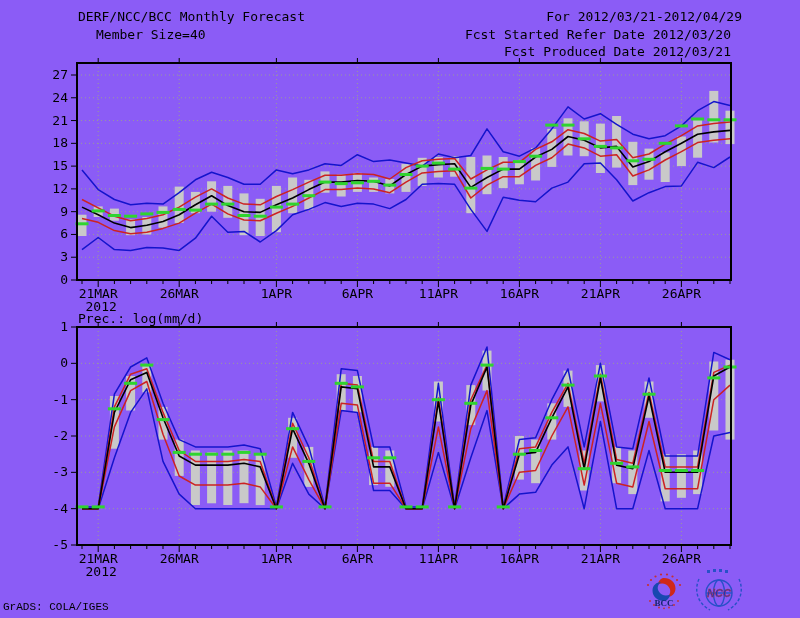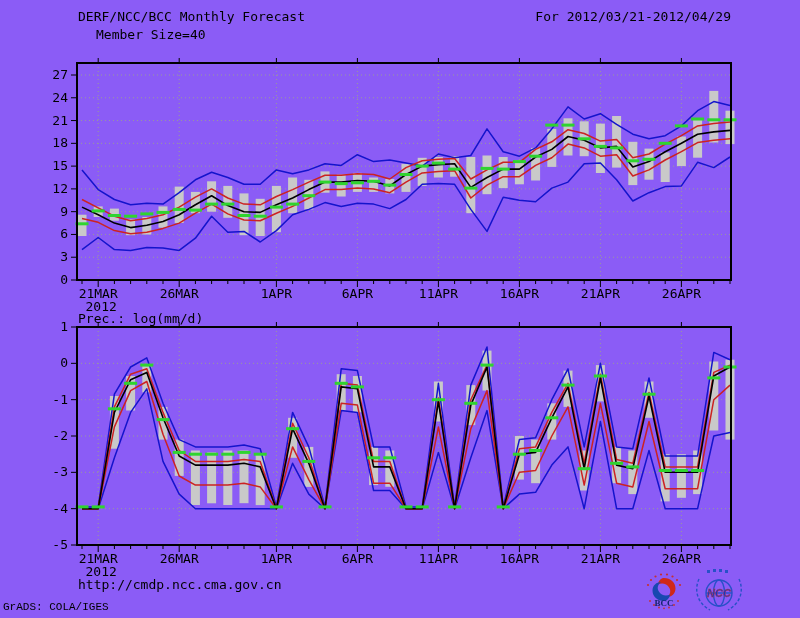--- a/index.html
+++ b/index.html
@@ -12,21 +12,23 @@
   .grid{stroke:#9a9a9a;stroke-width:1;stroke-dasharray:1 3;fill:none;}
   .logo{position:absolute;}
 </style>
 </head>
 <body>
 
 <div class="page">
 
   <div class="txt" style="left:78px;top:9px">DERF/NCC/BCC Monthly Forecast</div>
   <div class="txt" style="left:96px;top:27px">Member Size=40</div>
-  <div class="txt rt" style="right:69px;top:9px">For 2012/03/21-2012/04/29</div>
+  <div class="txt rt" style="right:58px;top:9px">For 2012/03/21-2012/04/29</div>
+  <div class="txt rt" style="right:69px;top:27px">Fcst Started Refer Date 2012/03/20</div>
+  <div class="txt rt" style="right:69px;top:44px">Fcst Produced Date 2012/03/21</div>
 
   <div class="txt" style="left:78px;top:311px">Prec.: log(mm/d)</div>
 
   <svg id="charts" width="800" height="618" style="position:absolute;left:0;top:0">
       <g>
         <g>
           <line x1="77" y1="257.22222222222223" x2="731" y2="257.22222222222223" class="grid"></line>
           <line x1="77" y1="234.44444444444446" x2="731" y2="234.44444444444446" class="grid"></line>
           <line x1="77" y1="211.66666666666669" x2="731" y2="211.66666666666669" class="grid"></line>
           <line x1="77" y1="188.88888888888889" x2="731" y2="188.88888888888889" class="grid"></line>
@@ -392,21 +394,20 @@
           <text x="276.4" y="563" text-anchor="middle">1APR</text>
           <text x="357.4" y="563" text-anchor="middle">6APR</text>
           <text x="438.4" y="563" text-anchor="middle">11APR</text>
           <text x="519.4" y="563" text-anchor="middle">16APR</text>
           <text x="600.4" y="563" text-anchor="middle">21APR</text>
           <text x="681.4" y="563" text-anchor="middle">26APR</text>
         </g>
       </g>
     </svg>
 
-  <div class="txt" style="left:78px;top:577px">http://cmdp.ncc.cma.gov.cn</div>
   <div class="txt credit" style="left:3px;top:600px">GrADS: COLA/IGES</div>
 
   <svg class="logo" style="left:638px;top:568px" width="52" height="46" viewBox="0 0 52 46">
     <g fill="#c43030">
       <circle cx="10" cy="17" r="1.1"></circle>
         <circle cx="13" cy="12" r="1.1"></circle>
         <circle cx="17.5" cy="8.5" r="1.1"></circle>
       <circle cx="23" cy="6.5" r="1.1"></circle>
         <circle cx="29" cy="6.5" r="1.1"></circle>
         <circle cx="34.5" cy="8.5" r="1.1"></circle>

